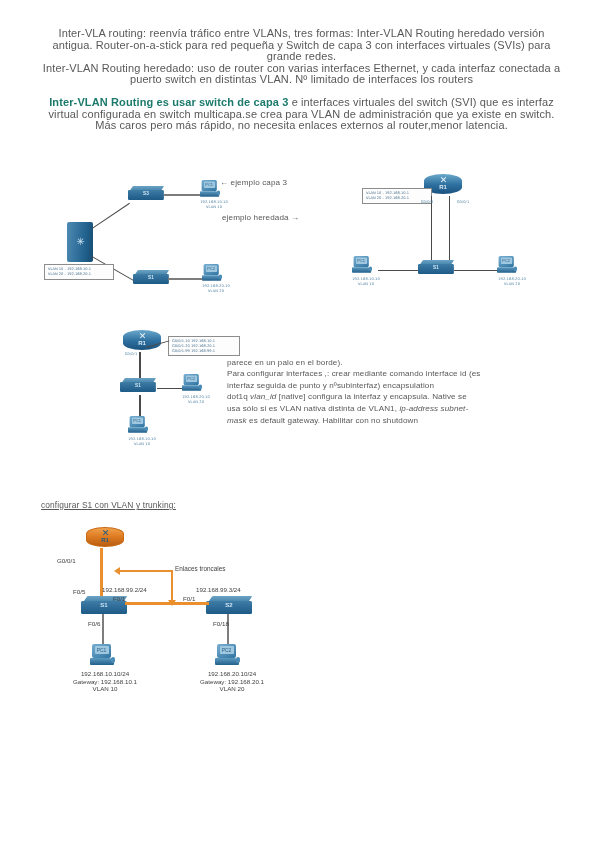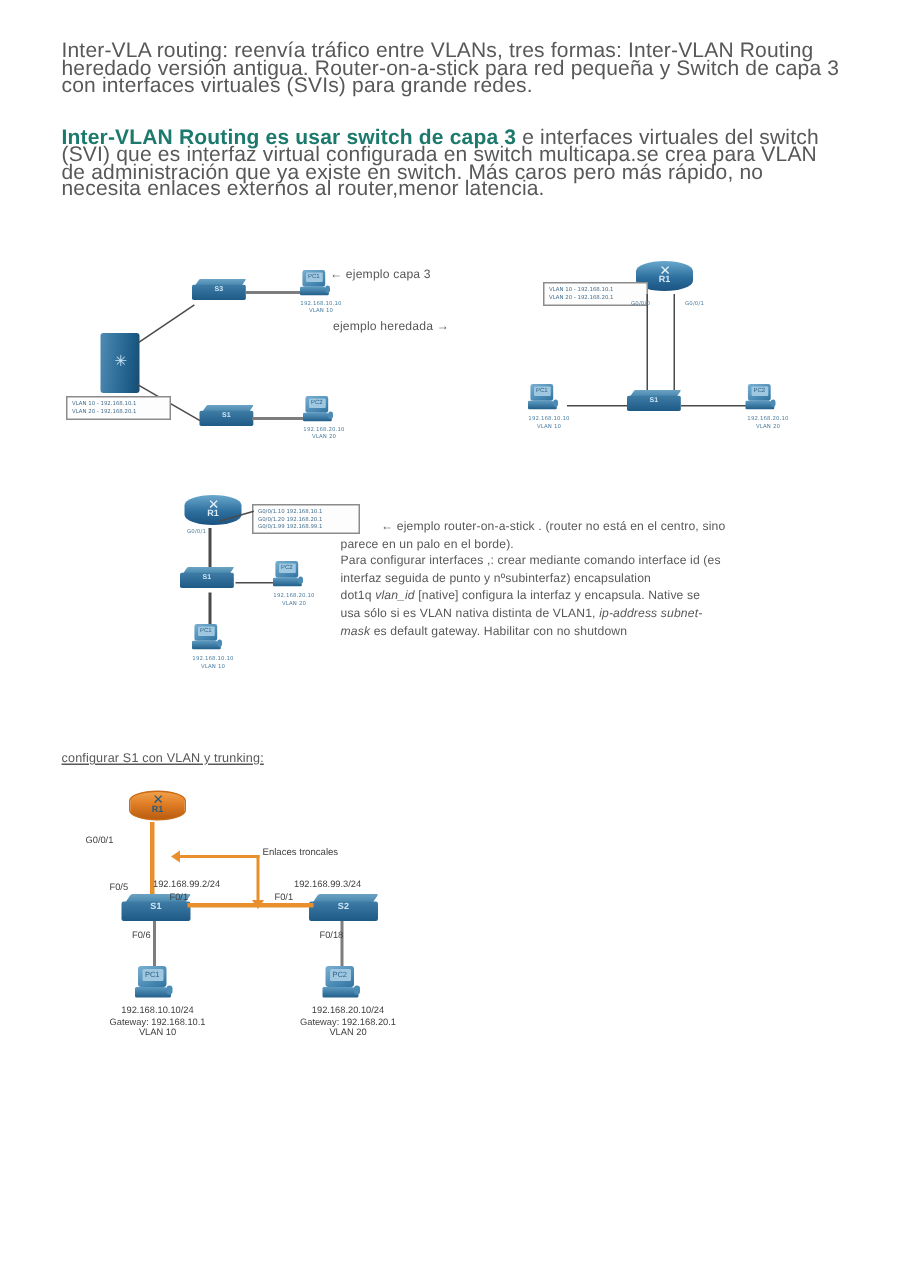--- a/index.html
+++ b/index.html
@@ -18,24 +18,25 @@
   .page {
     position: absolute;
     left: 0; top: 0;
     width: 599px; height: 848px;
     background: #fff;
   }
   .prose {
     position: absolute;
     left: 41px;
     width: 521px;
-    font-size: 14px;
+    font-size: 11px;
     line-height: 11.55px;
     letter-spacing: 0.12px;
     color: #585858;
+    text-align: center;
   }
   .p1 { top: 28px; }
   .p-teal { color: #1b7a6c; }
   .bold { font-weight: bold; }
   .ital { font-style: italic; }
 
   
   .anno {
     position: absolute;
     font-size: 8.1px;
@@ -224,21 +225,21 @@
     letter-spacing: .12px;
   }
 </style>
 </head>
 <body>
 
 <div class="page">
 
   <div class="prose p1">
     <span>Inter-VLA routing: reenvía tráfico entre VLANs, tres formas: Inter-VLAN Routing heredado versión antigua. Router-on-a-stick  para red pequeña y Switch de capa 3 con interfaces virtuales (SVIs) para grande redes.</span><br>
-    <br>
+    <span>Inter-VLAN Routing heredado: uso de router con varias interfaces Ethernet, y cada interfaz conectada a puerto switch en distintas VLAN. Nº limitado de interfaces los routers</span><br>
     <br>
     <span class="p-teal bold">Inter-VLAN Routing es usar switch de capa 3</span><span> e interfaces virtuales del switch (SVI) que es interfaz virtual configurada en switch multicapa.se crea para VLAN de administración que ya existe en switch. Más caros pero más rápido, no necesita enlaces externos al router,menor latencia.</span>
   </div>
 
   <div>
 
     <div class="node" style="left:67px; top:222px;">
       <div class="msw">
           <div class="gl">✳</div>
         </div>
@@ -385,21 +386,21 @@
           <div class="scr">PC1</div>
           <div class="base"></div>
           <div class="mouse"></div>
         </div>
     </div>
     <div class="microlabel" style="left:120px; top:437px; width:44px;">192.168.10.10
 VLAN 10</div>
   </div>
 
   <div class="anno-block" style="left:227px; top:345px;">
-    <span style="padding-left:27px;">← ejemplo router-on-a-stick . (router no está en el centro, sino</span><br>
+    <br>
     <span>parece en un palo en el borde).</span><br>
     <span>Para configurar interfaces ,: crear mediante comando interface id (es</span><br>
     <span>interfaz seguida de punto y nºsubinterfaz) encapsulation</span><br>
     <span>dot1q </span><span class="ital">vlan_id</span><span> [native] configura la interfaz y encapsula. Native se</span><br>
     <span>usa sólo si es VLAN nativa distinta de VLAN1, </span><span class="ital">ip-address subnet-</span><br>
     <span class="ital">mask</span><span> es default gateway. Habilitar con no shutdown</span>
   </div>
 
 
   <div class="heading-u" style="left:41px; top:500px;">configurar S1 con VLAN y trunking:</div>

